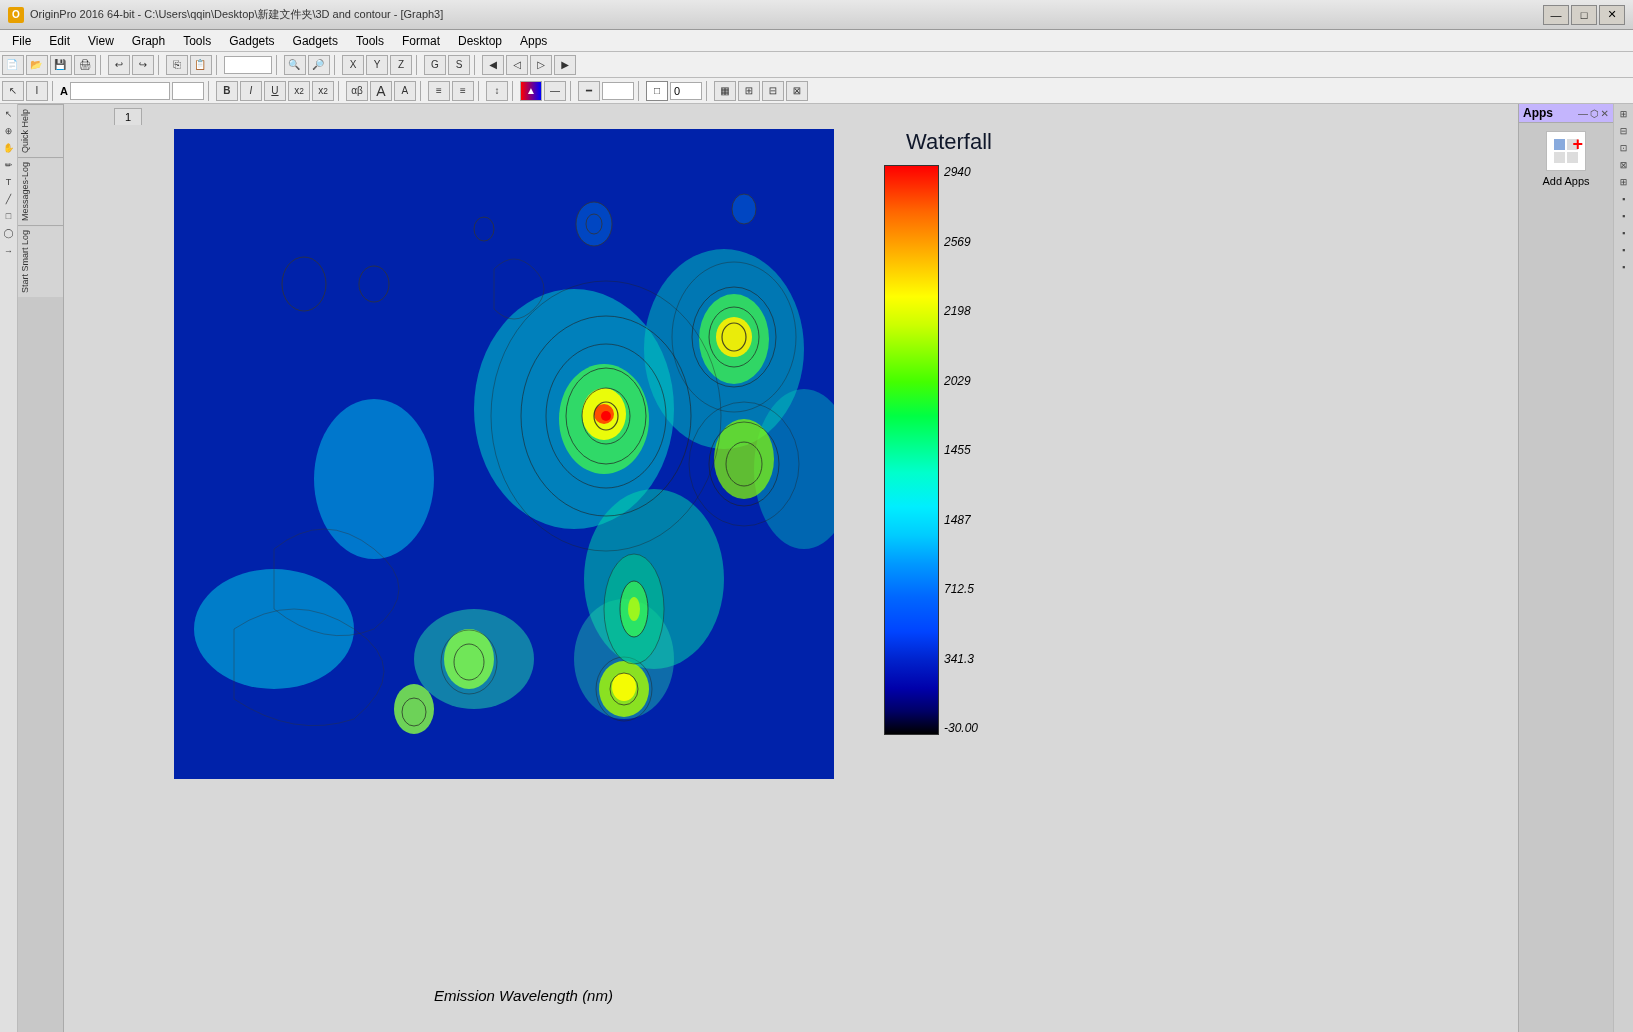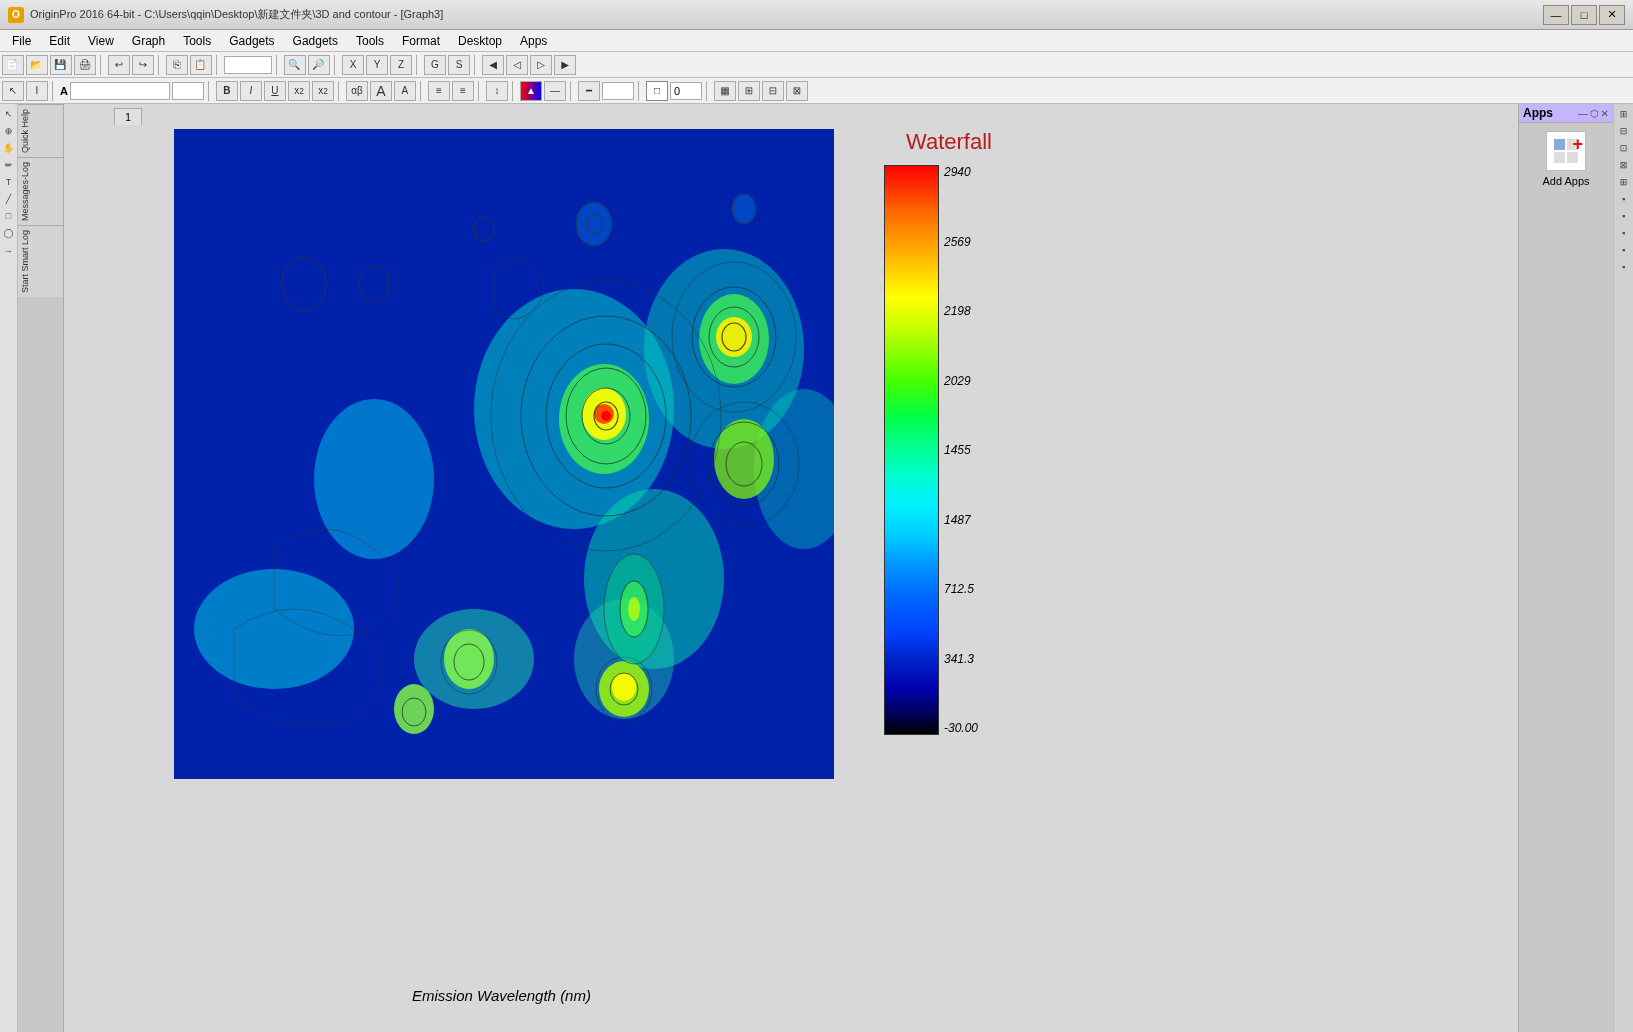--- a/index.html
+++ b/index.html
@@ -548,24 +548,24 @@
         
         
       </div>
       
       <div style="position:absolute;bottom:-22px;left:0;width:100%;">
         
         
       </div>
     </div>
 
-    <div style="position:absolute;bottom:28px;left:348px;font-size:15px;font-style:italic;color:#000;text-align:center;white-space:nowrap;">Emission Wavelength (nm)</div>
+    <div style="position:absolute;bottom:28px;left:370px;font-size:15px;font-style:italic;color:#000;text-align:center;white-space:nowrap;">Emission Wavelength (nm)</div>
 
     <div id="colorscale-area" style="position:absolute;top:25px;left:820px;width:130px;height:670px;">
-      <div id="colorscale-title" style="font-size:22px;text-align:center;color:#b91c1c;font-weight:normal;">Waterfall</div>
+      <div id="colorscale-title" style="font-size:22px;text-align:center;color:#0f172a;font-weight:normal;">Waterfall</div>
       <div style="display:flex;align-items:stretch;">
         <div id="colorscale-bar" style="width:55px;height:570px;background:linear-gradient(to bottom,
           #ff0000 0%,
           #ff3300 4%,
           #ff6600 8%,
           #ff9900 13%,
           #ffcc00 18%,
           #ffff00 23%,
           #ccff00 28%,
           #88ff00 33%,

